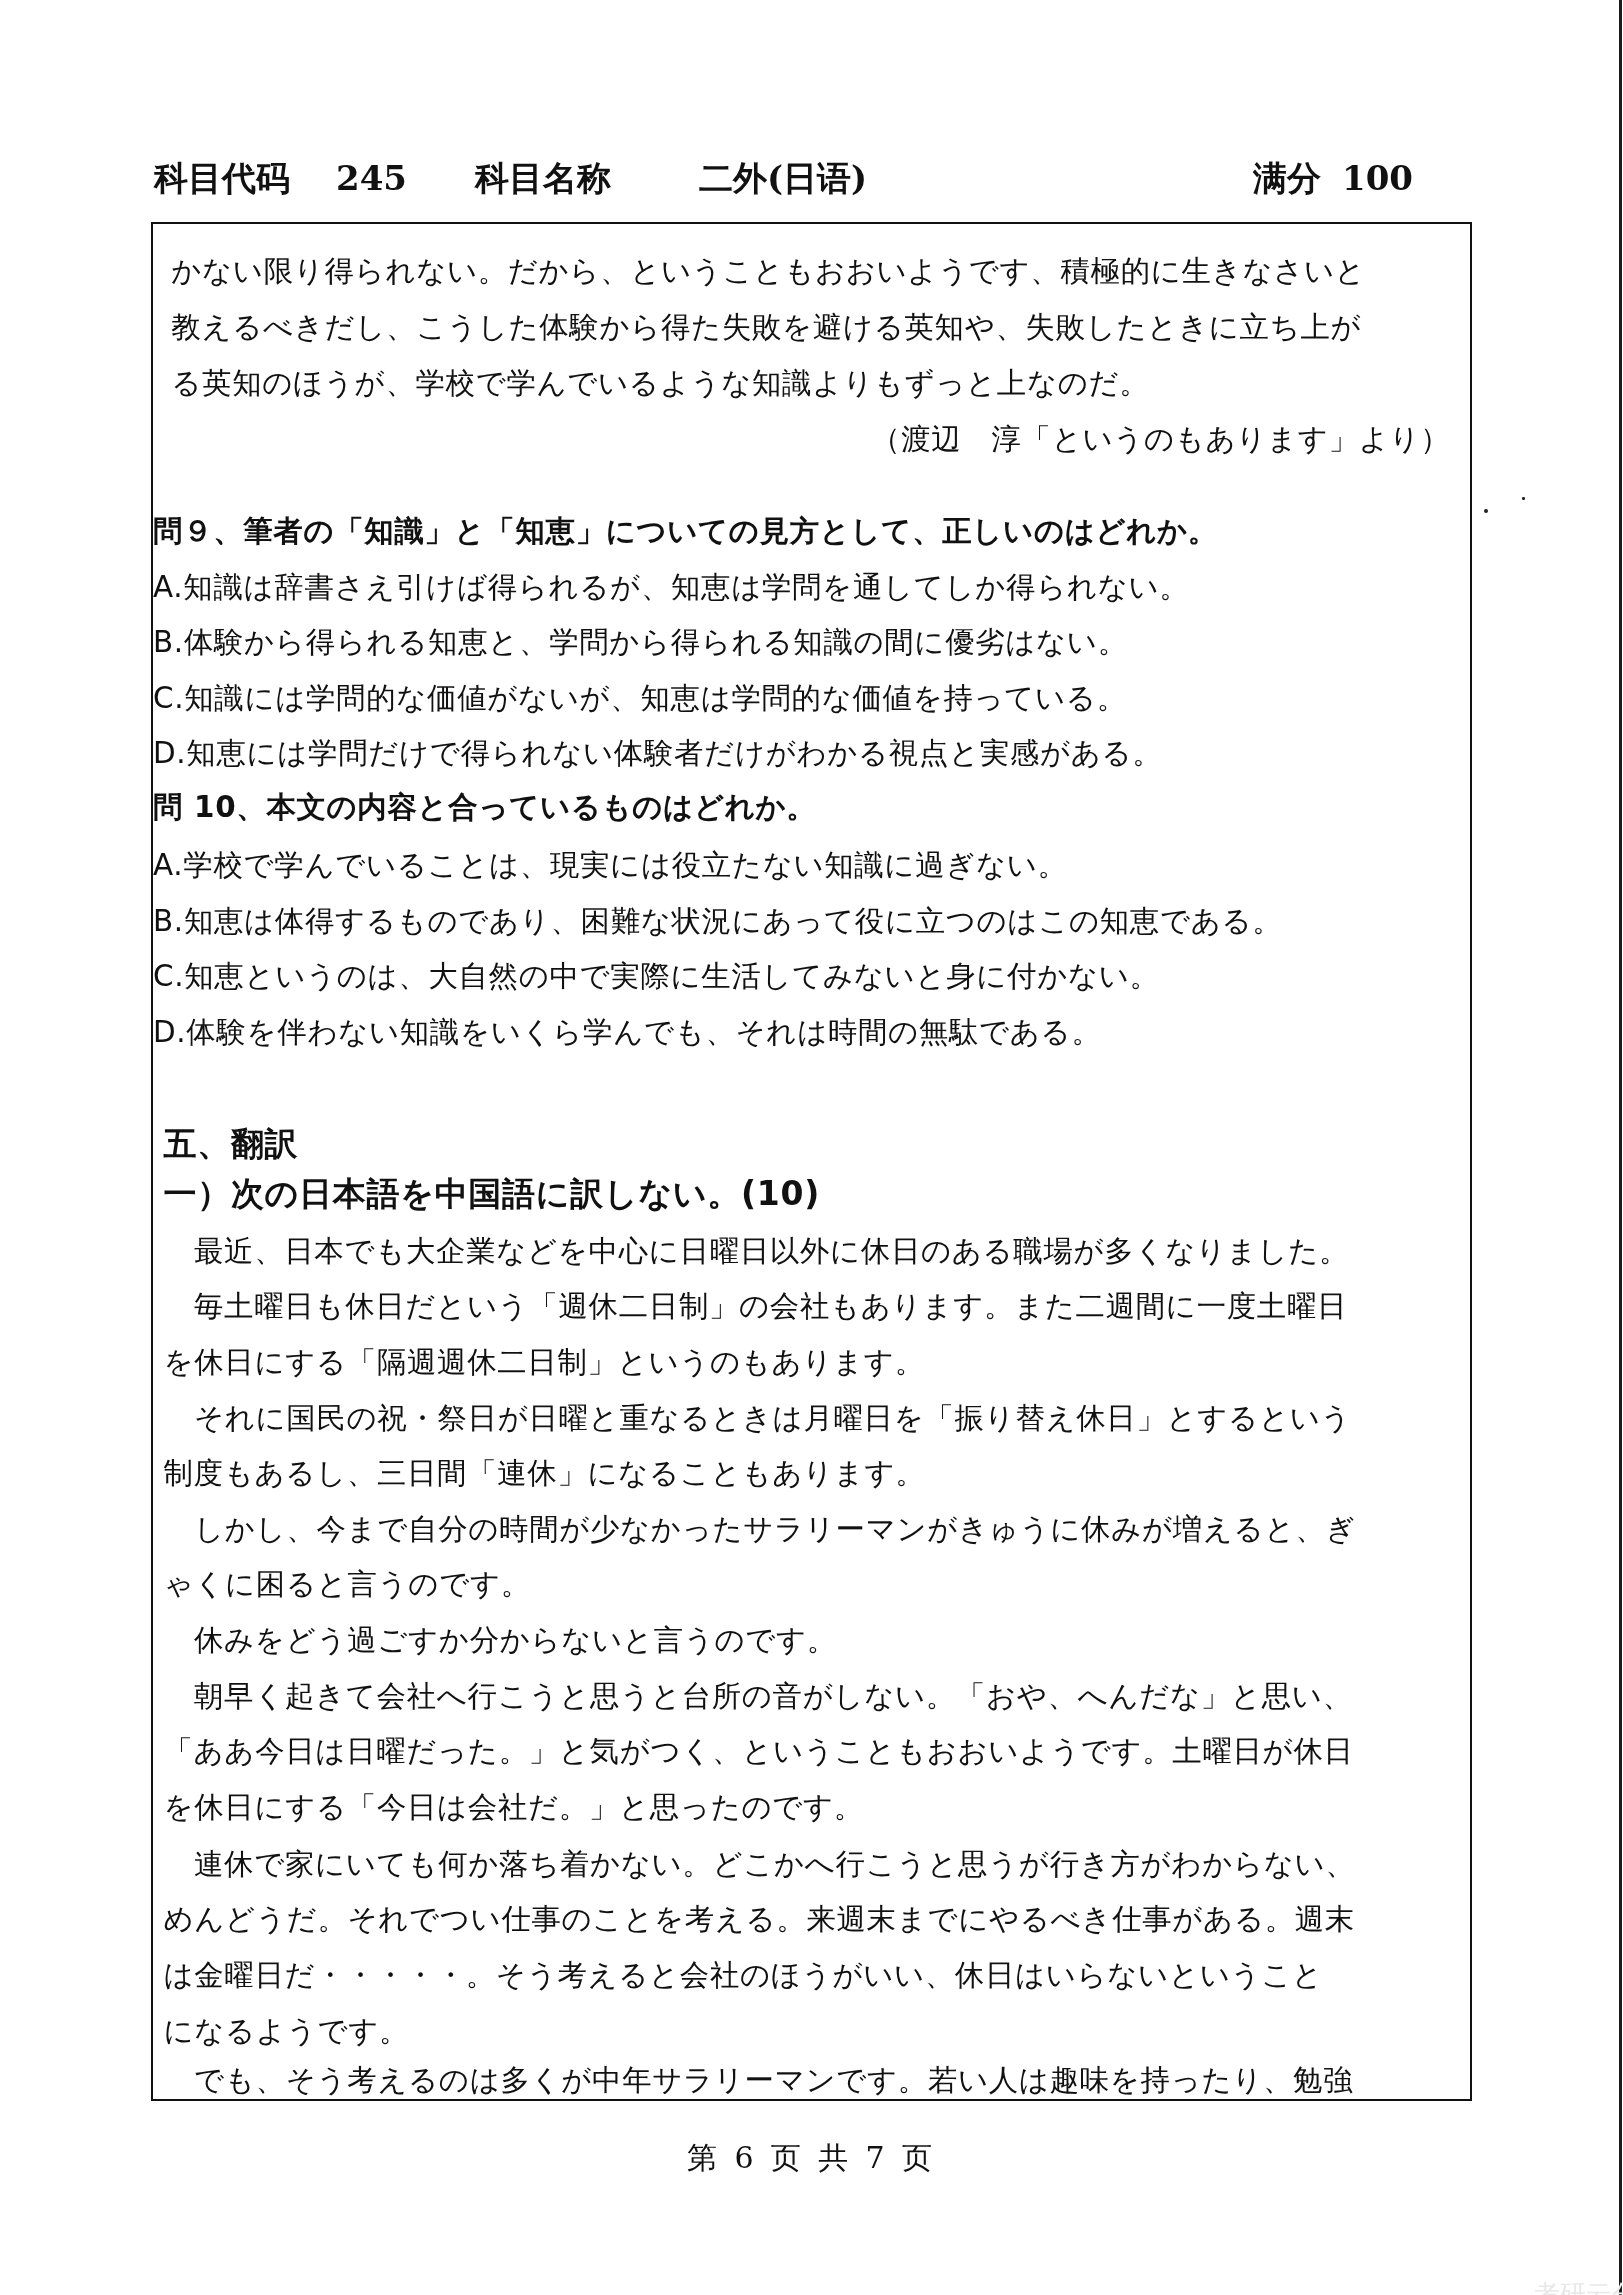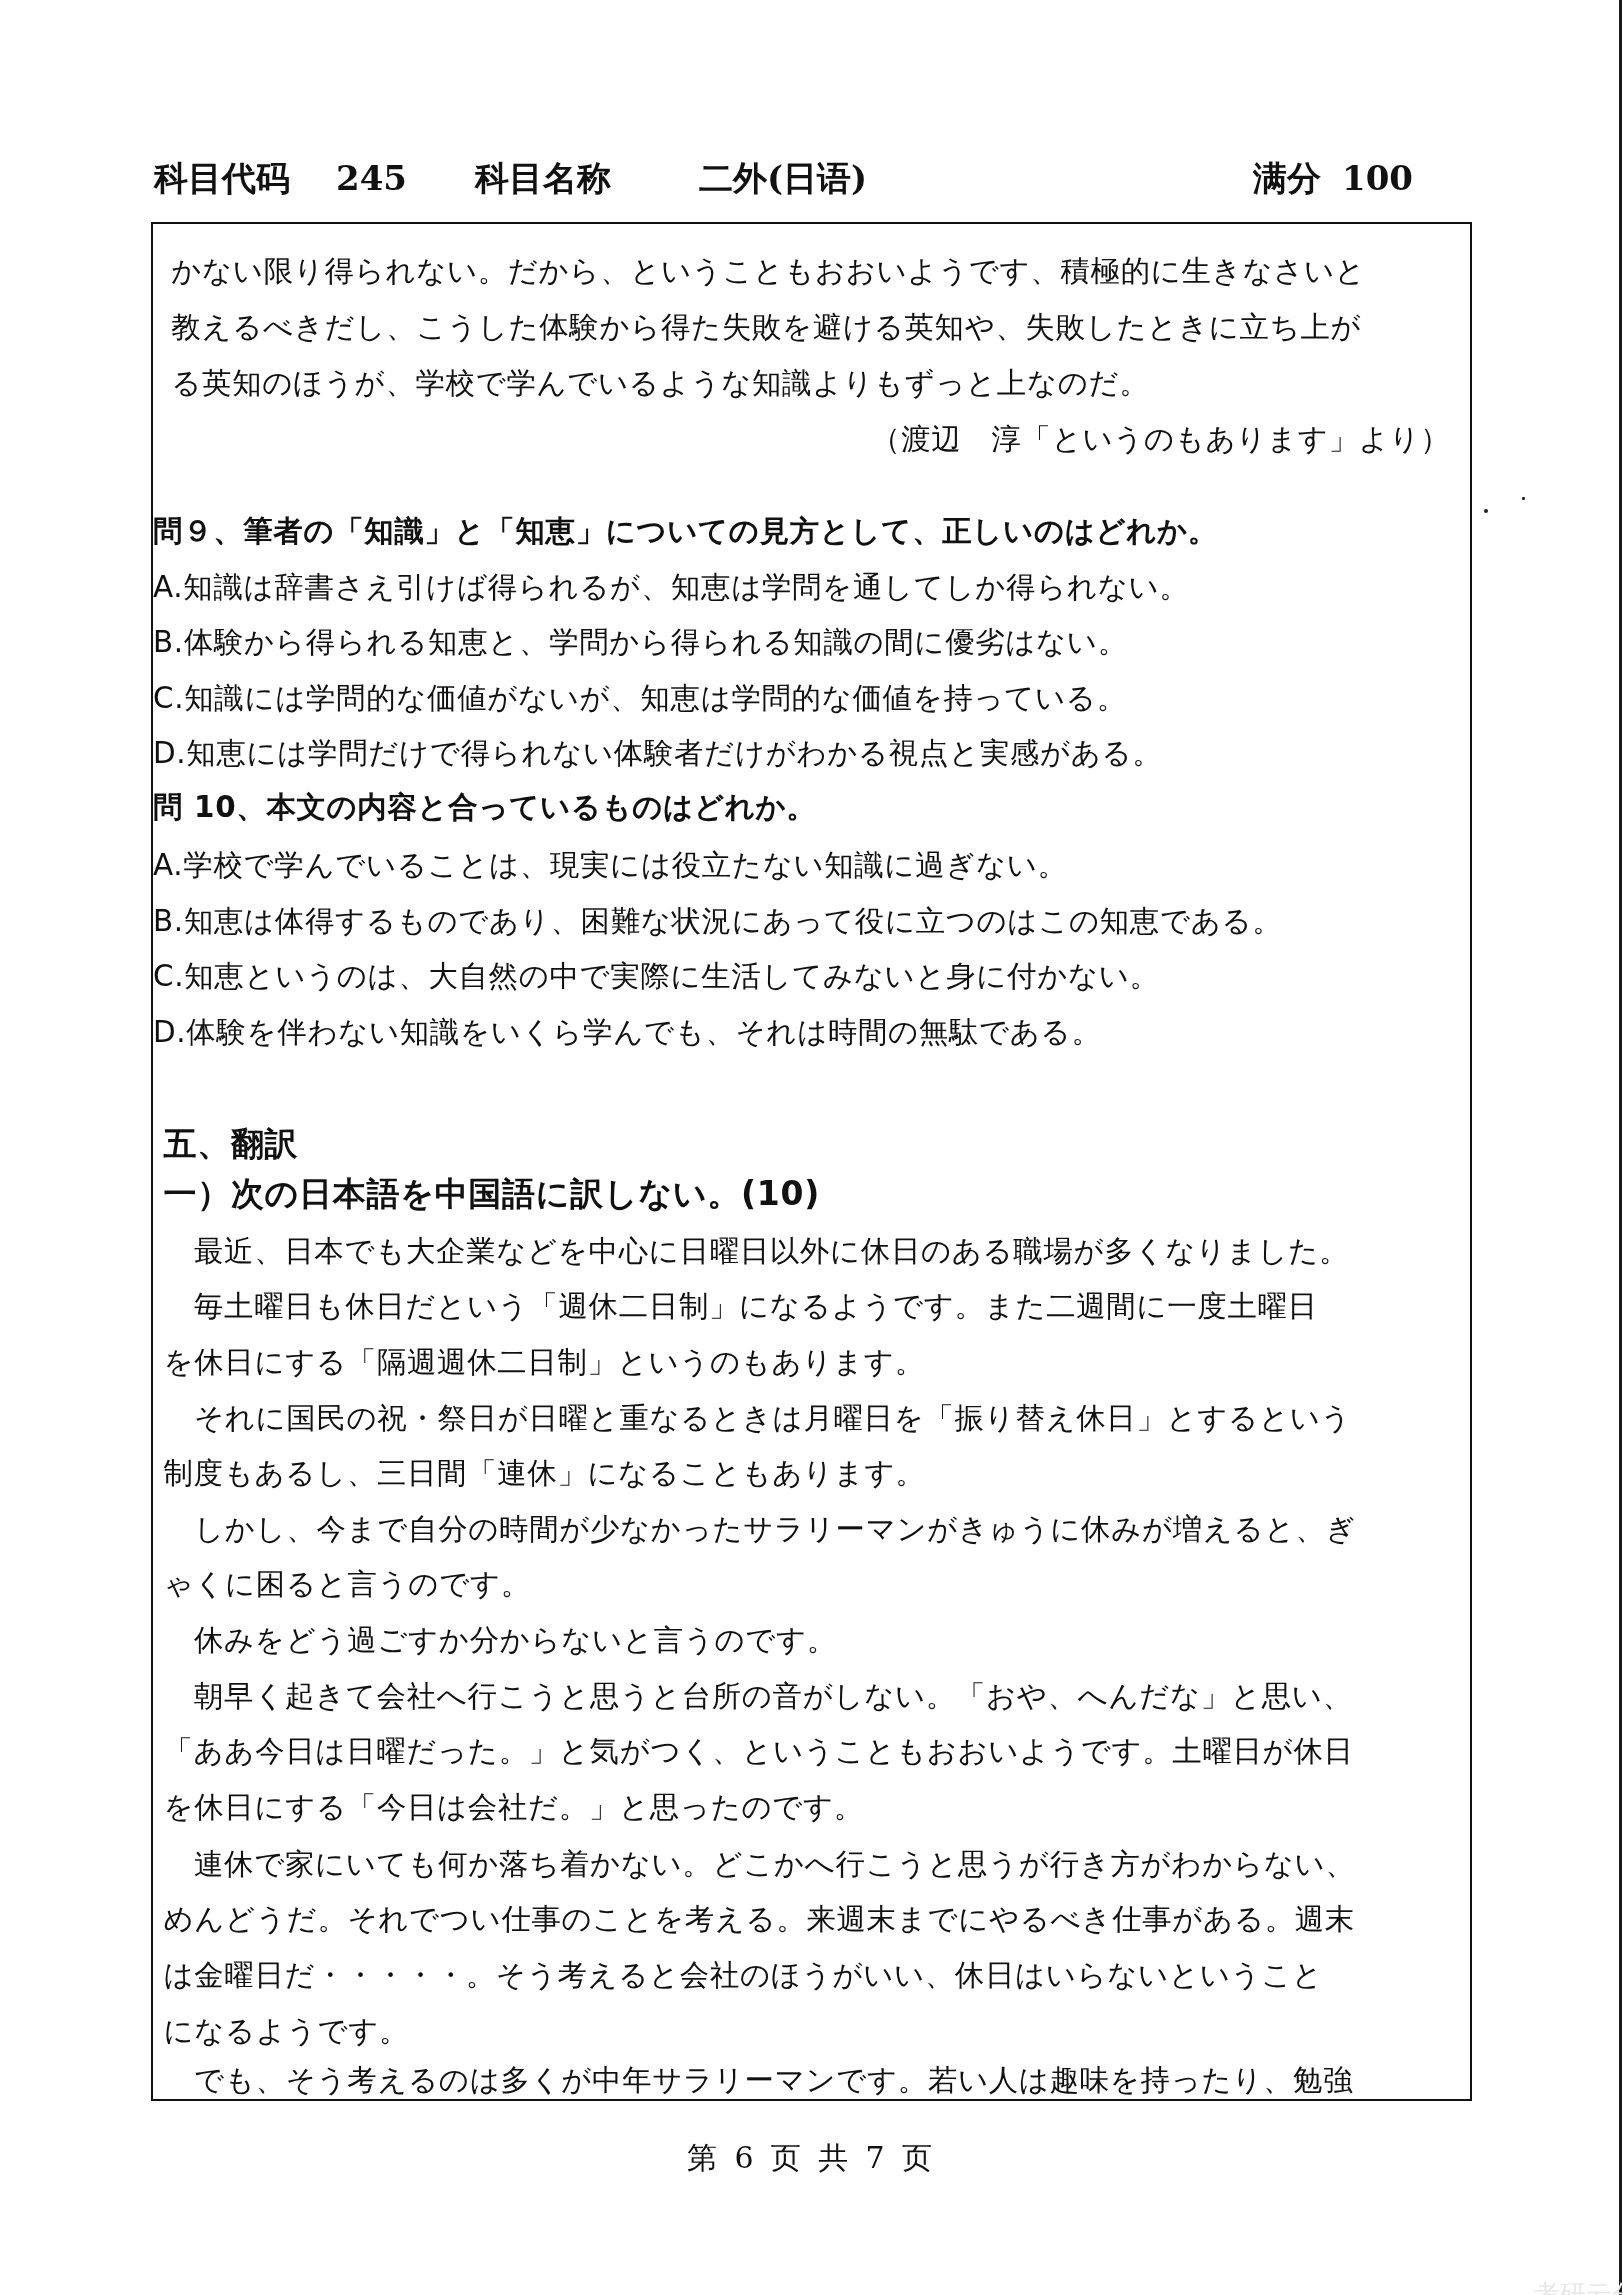--- a/index.html
+++ b/index.html
@@ -113,21 +113,21 @@
   <div class="line bold" style="top:564px; left:0px;">問 10、本文の内容と合っているものはどれか。</div>
   <div class="line" style="top:622px; left:0px;">A.学校で学んでいることは、現実には役立たない知識に過ぎない。</div>
   <div class="line" style="top:678px; left:0px;">B.知恵は体得するものであり、困難な状況にあって役に立つのはこの知恵である。</div>
   <div class="line" style="top:733px; left:0px;">C.知恵というのは、大自然の中で実際に生活してみないと身に付かない。</div>
   <div class="line" style="top:789px; left:0px;">D.体験を伴わない知識をいくら学んでも、それは時間の無駄である。</div>
 
   <div class="line section-title" style="top:900px; left:10.5px;">五、翻訳</div>
   <div class="line section-title" style="top:950px; left:10.5px;">一）次の日本語を中国語に訳しない。(10)</div>
 
   <div class="line" style="top:1008px; left:41px;">最近、日本でも大企業などを中心に日曜日以外に休日のある職場が多くなりました。</div>
-  <div class="line" style="top:1063px; left:41px;">毎土曜日も休日だという「週休二日制」になるようです。また二週間に一度土曜日</div>
+  <div class="line" style="top:1063px; left:41px;">毎土曜日も休日だという「週休二日制」の会社もあります。また二週間に一度土曜日</div>
   <div class="line" style="top:1175px; left:41px;">それに国民の祝・祭日が日曜と重なるときは月曜日を「振り替え休日」とするという</div>
   <div class="line" style="top:1119px; left:10.5px;">を休日にする「隔週週休二日制」というのもあります。</div>
   <div class="line" style="top:1230px; left:10.5px;">制度もあるし、三日間「連休」になることもあります。</div>
   <div class="line" style="top:1286px; left:41px;">しかし、今まで自分の時間が少なかったサラリーマンがきゅうに休みが増えると、ぎ</div>
   <div class="line" style="top:1341px; left:10.5px;">ゃくに困ると言うのです。</div>
   <div class="line" style="top:1397px; left:41px;">休みをどう過ごすか分からないと言うのです。</div>
   <div class="line" style="top:1453px; left:41px;">朝早く起きて会社へ行こうと思うと台所の音がしない。「おや、へんだな」と思い、</div>
   <div class="line" style="top:1508px; left:10.5px;">「ああ今日は日曜だった。」と気がつく、ということもおおいようです。土曜日が休日</div>
   <div class="line" style="top:1564px; left:10.5px;">を休日にする「今日は会社だ。」と思ったのです。</div>
   <div class="line" style="top:1621px; left:41px;">連休で家にいても何か落ち着かない。どこかへ行こうと思うが行き方がわからない、</div>

